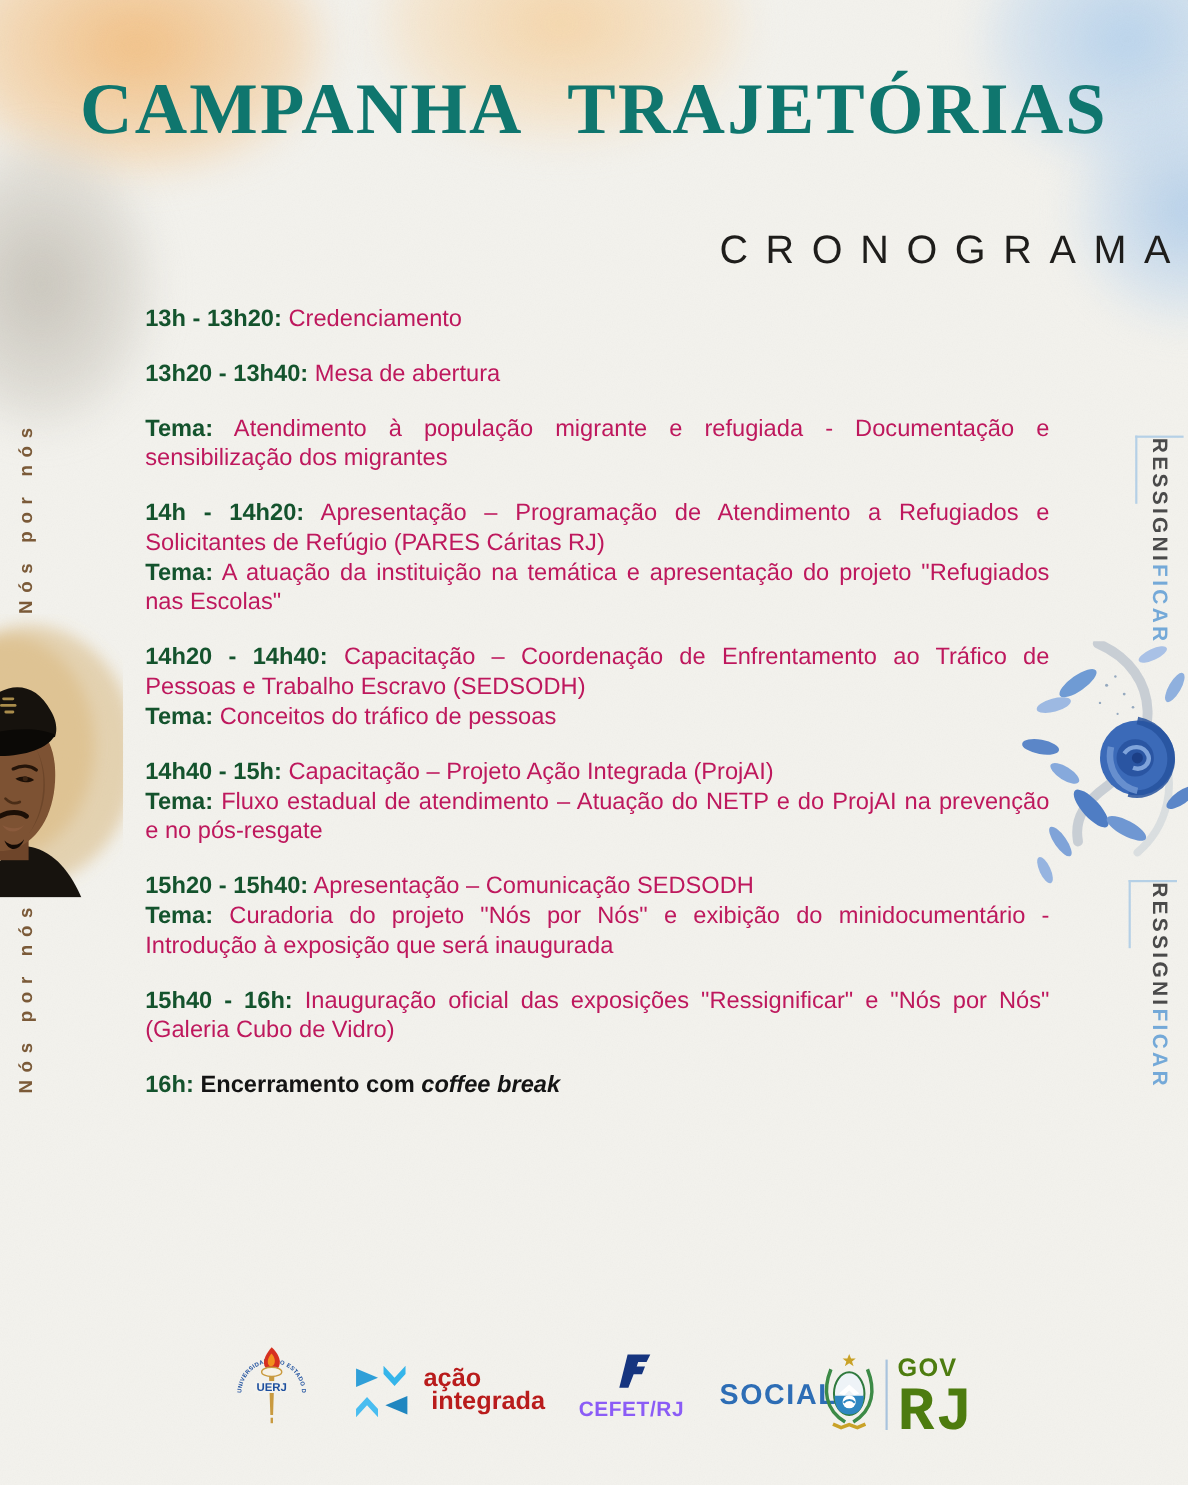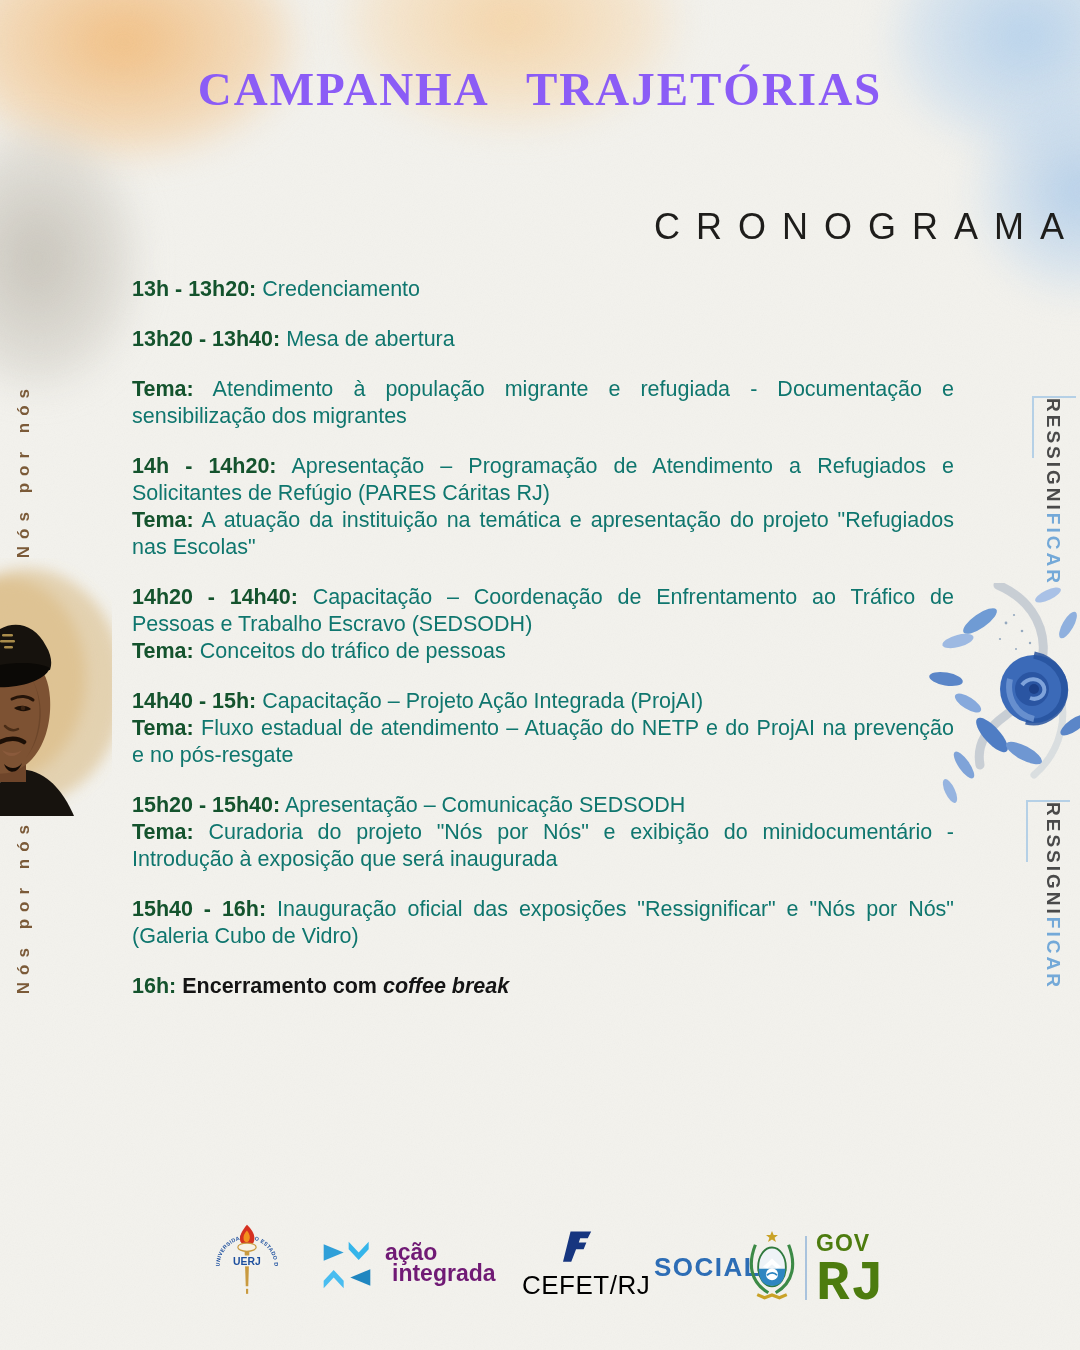--- a/index.html
+++ b/index.html
@@ -25,34 +25,34 @@
   #wc-blue-1 { left:860px; top:-90px; width:330px; height:280px;
     background:radial-gradient(55% 55% at 50% 45%, rgba(173,205,236,.85), rgba(190,215,240,.4) 62%, rgba(190,215,240,0) 80%);
     border-radius:55% 45% 50% 60%; }
   #wc-blue-2 { left:950px; top:60px; width:260px; height:260px;
     background:radial-gradient(55% 55% at 50% 50%, rgba(164,198,233,.8), rgba(190,215,240,.35) 62%, rgba(190,215,240,0) 80%);
     border-radius:50% 55% 60% 45%; }
 
   #title {
     position:absolute; left:0; top:62px; width:100%; text-align:center;
     font-family:"Liberation Serif","DejaVu Serif",serif;
-    font-size:47px; font-weight:700; color:#8b5cf6;
+    font-size:66px; font-weight:700; color:#0f766e;
     letter-spacing:2px; word-spacing:26px; white-space:nowrap;
   }
   #subtitle {
     position:absolute; left:0; top:206px; width:100%; text-align:right;
     font-size:36px; font-weight:400; color:#1e1d1b; letter-spacing:16px;
     text-indent:16px;
   }
 
   #schedule { position:absolute; left:132px; top:276px; width:822px; }
   #schedule .item { margin:0 0 23px 0; font-size:21.5px; line-height:27px; }
   #schedule .blk { display:block; text-align:justify; }
   #schedule .t { color:#14532d; font-weight:700; }
-  #schedule .a { color:#0f766e; font-weight:400; }
+  #schedule .a { color:#be185d; font-weight:400; }
   #schedule .closing { color:#141414; font-weight:700; }
   #schedule .closing i { font-style:italic; }
 
   
   .v-left {
     position:absolute; left:14px; writing-mode:vertical-rl; transform:rotate(180deg);
     font-size:17px; letter-spacing:7px; font-weight:600; color:#7b5a38; white-space:nowrap;
   }
   #v-left-1 { top:382px; } #v-left-2 { top:818px; }
   .v-right {
@@ -68,24 +68,24 @@
   #bracket-2 { left:1026px; top:800px; }
 
   #portrait-wrap { position:absolute; left:0; top:558px; width:112px; height:258px; overflow:hidden; }
   #flower-wrap { position:absolute; left:928px; top:583px; width:152px; height:232px; }
 
   
   #logos { position:absolute; left:0; top:1218px; width:1080px; height:110px; }
   #logos > div { position:absolute; }
   #logo-uerj { left:212px; top:0px; }
   #logo-acao { left:322px; top:22px; display:flex; align-items:flex-start; }
-  #acao-text { margin-left:13px; margin-top:2px; font-size:23px; line-height:21px; font-weight:700; color:#701a75; }
+  #acao-text { margin-left:13px; margin-top:2px; font-size:23px; line-height:21px; font-weight:700; color:#b91c1c; }
   #acao-text .l2 { margin-left:7px; }
   #logo-cefet { left:522px; top:12px; width:104px; text-align:center; }
-  #cefet-name { margin-top:3px; font-size:26px; font-weight:400; color:#000000; letter-spacing:.5px; }
+  #cefet-name { margin-top:3px; font-size:19px; font-weight:700; color:#8b5cf6; letter-spacing:.5px; }
   #logo-social { left:654px; top:34px; font-size:26px; font-weight:800; color:#2d6db5; letter-spacing:1.5px; }
   #logo-coat { left:746px; top:12px; }
   #logo-divider { left:805px; top:18px; width:2px; height:64px; background:#a9c3dd; }
   #logo-gov { left:816px; top:14px; color:#4d7c0f; font-weight:800; line-height:1; }
   #gov-line1 { font-size:23px; letter-spacing:1px; }
   #gov-line2 { font-size:56px; margin-top:1px; letter-spacing:1px;font-family:Liberation Mono, monospace; }
 </style>
 </head>
 <body>
 

